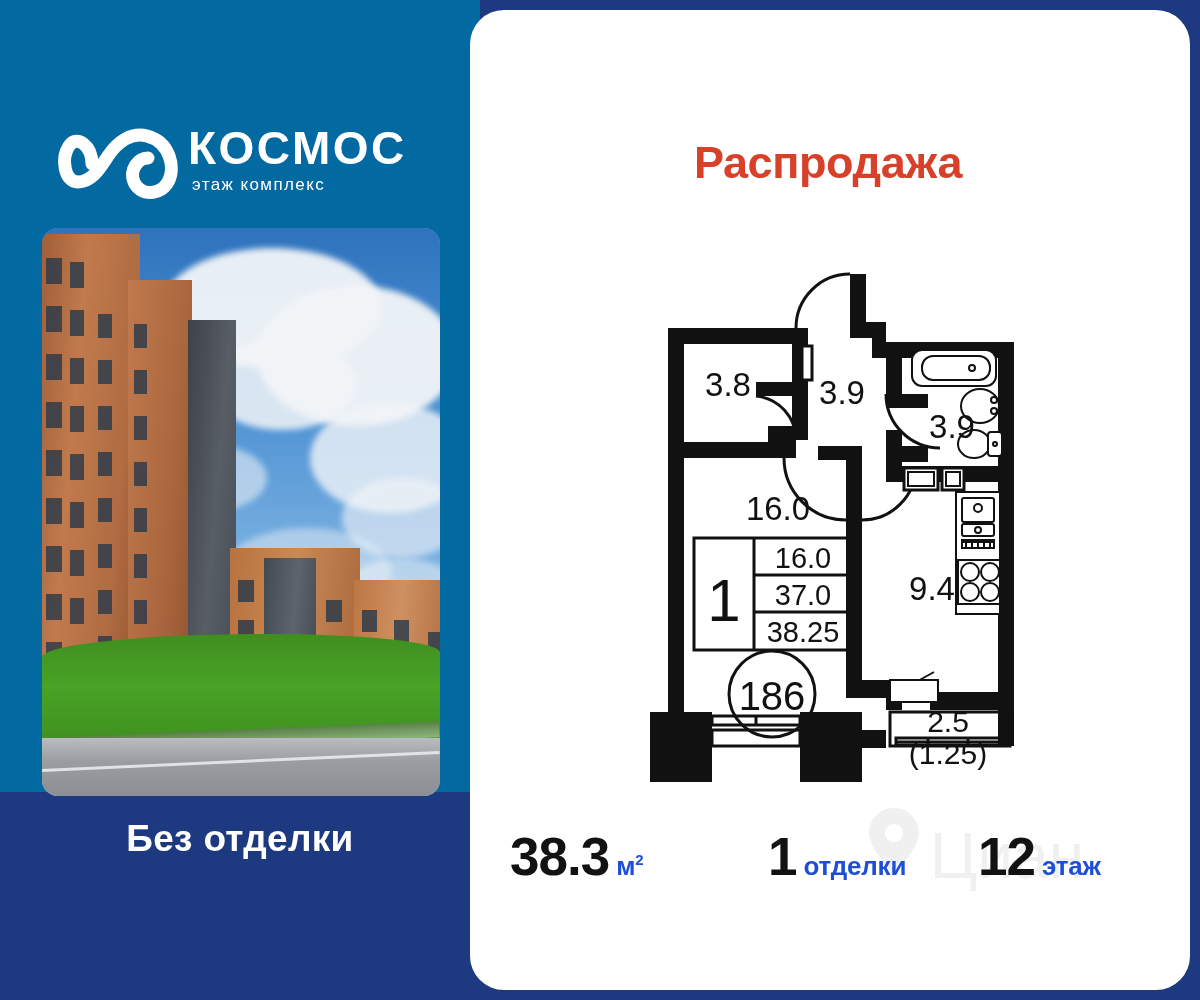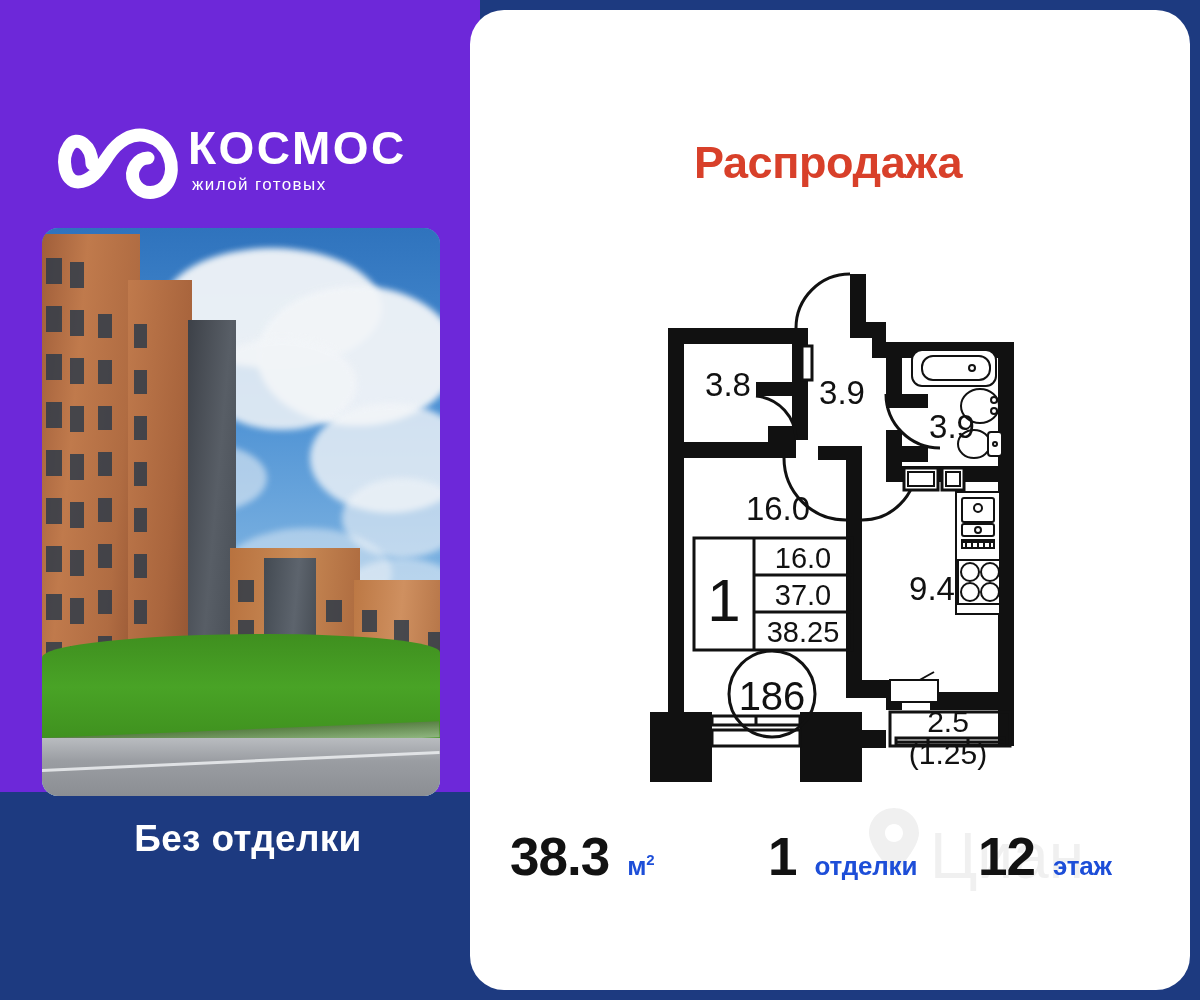--- a/index.html
+++ b/index.html
@@ -7,21 +7,21 @@
     width: 1200px; height: 1000px;
     font-family: "Liberation Sans", sans-serif;
     overflow: hidden;
   }
   body { background: #1d3a80; position: relative; }
 
   
   #left-panel {
     position: absolute; left: 0; top: 0;
     width: 480px; height: 792px;
-    background: #6d28d9;
+    background: #0369a1;
   }
 
   
   #logo-block {
     position: absolute; left: 48px; top: 118px;
     width: 400px; height: 98px;
   }
   #logo-mark {
     position: absolute; left: 0; top: 6px;
     width: 148px; height: 80px;
@@ -109,21 +109,21 @@
     transform: rotate(-2.6deg); transform-origin: left bottom;
   }
   .grassedge {
     position: absolute; left: 0; bottom: 42px; width: 100%; height: 16px;
     background: linear-gradient(180deg,#6d6f63 0%,#cfd2cd 100%);
     opacity: .55;
     transform: rotate(-2.4deg); transform-origin: left bottom;
   }
 
   #photo-caption {
-    position: absolute; left: 8px; top: 818px; width: 480px;
+    position: absolute; left: 0; top: 818px; width: 480px;
     text-align: center;
     color: #ffffff; font-size: 37px; font-weight: 700; letter-spacing: .3px;
   }
 
   
   #white-card {
     position: absolute; left: 470px; top: 10px;
     width: 720px; height: 980px;
     background: #ffffff;
     border-radius: 34px;
@@ -157,36 +157,36 @@
   .sum-big {
     font-size: 53px; font-weight: 700; color: #121212; letter-spacing: -1px;
   }
   .sum-small {
     font-size: 26px; font-weight: 700; color: #1d4ed8; letter-spacing: -.2px;
   }
   .sup { font-size: 15px; vertical-align: super; font-weight: 700; }
   #sum-area  { left: 40px;  top: 8px; }
   #sum-rooms { left: 298px; top: 8px; }
   #sum-floor { left: 508px; top: 8px; text-align: center; }
-  .sum-row { display: flex; align-items: baseline; gap: 18px; }
+  .sum-row { display: flex; align-items: baseline; gap: 7px; }
 </style>
 </head>
 <body>
 
 <div id="left-panel">
 
   <div id="logo-block">
     <svg id="logo-mark" viewBox="0 0 148 80">
       <path d="M44 40 C44 22 29 10 21 22 C13 34 16 58 30 58 C44 58 52 44 60 32
                C70 17 84 8 99 12 C122 18 128 44 120 58 C112 72 92 72 86 58
                C81 46 90 34 100 34" fill="none" stroke="#ffffff" stroke-width="13" stroke-linecap="round" stroke-linejoin="round"></path>
     </svg>
     <div id="logo-text-wrap">
       <div id="brand-name">КОСМОС</div>
-      <div id="brand-sub">жилой готовых</div>
+      <div id="brand-sub">этаж комплекс</div>
     </div>
   </div>
 
   <div id="photo-frame">
     <div class="sky"></div>
     <div class="cloud c1"></div>
     <div class="cloud c2"></div>
     <div class="cloud c3"></div>
     <div class="cloud c4"></div>
     <div class="cloud c5"></div>

